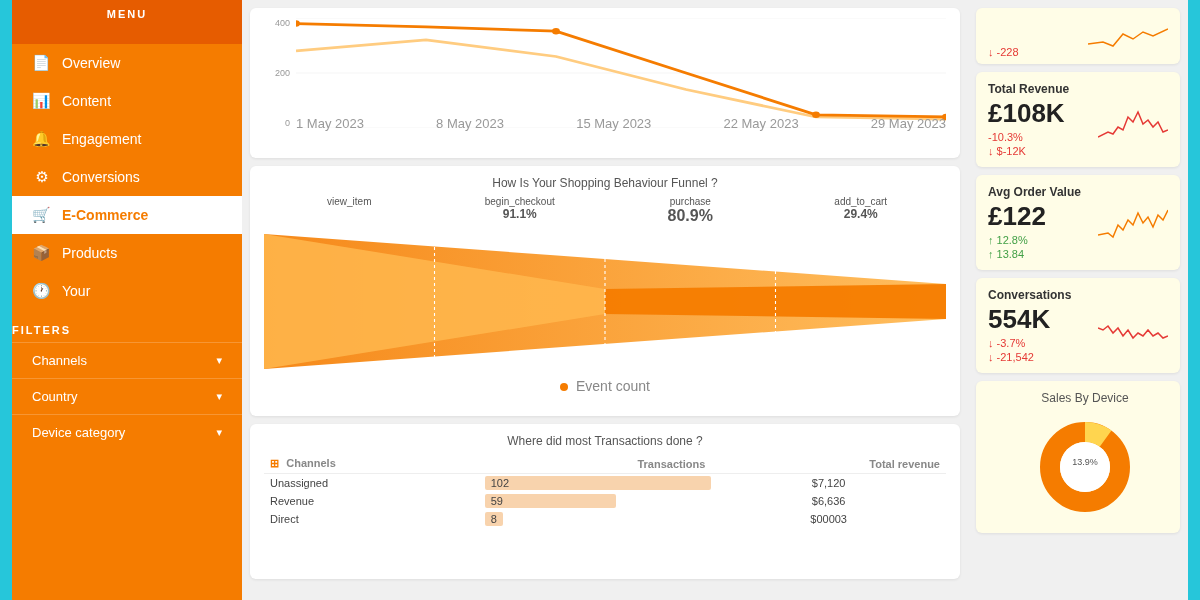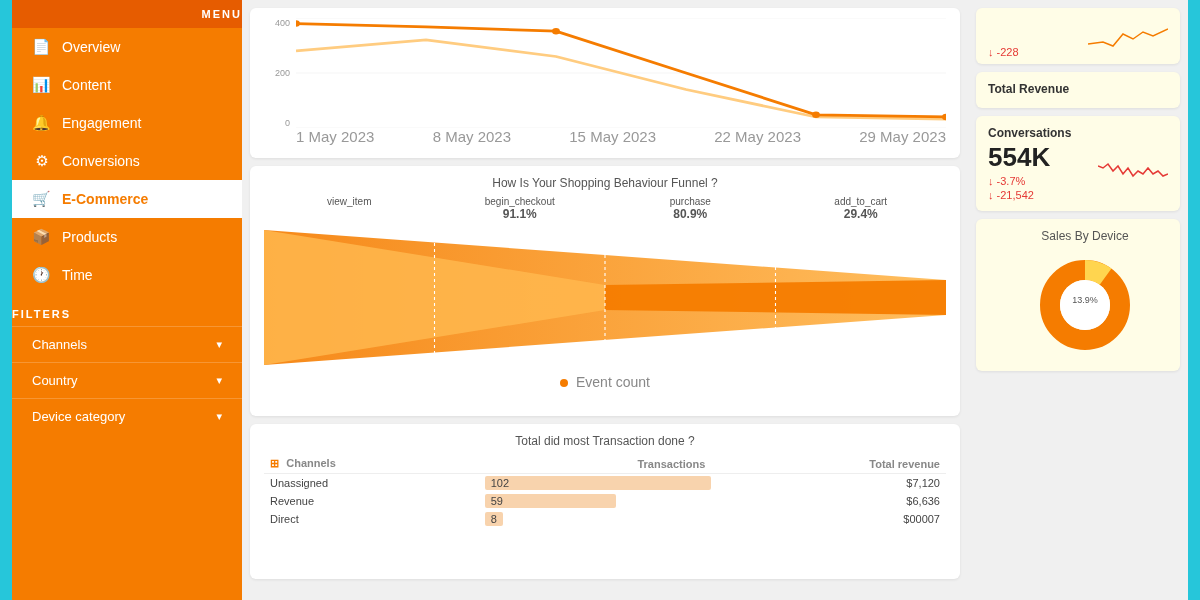--- a/index.html
+++ b/index.html
@@ -9,26 +9,26 @@
     #sidebar {
       width: 230px;
       min-width: 230px;
       background: #f57c00;
       display: flex;
       flex-direction: column;
       height: 600px;
       overflow: hidden;
     }
     .sidebar-menu-title {
-      text-align: right;
+      text-align: center;
       color: #fff;
       font-size: 11px;
       font-weight: 700;
       letter-spacing: 2px;
-      padding: 8px 0 8px;
+      padding: 8px 0 24px;
       background: #e65c00;
     }
     .sidebar-item {
       display: flex;
       align-items: center;
       padding: 10px 20px;
       color: #fff;
       font-size: 14px;
       cursor: pointer;
       gap: 10px;
@@ -141,42 +141,42 @@
       position: absolute;
       left: 32px;
       right: 0;
       top: 0;
       bottom: 20px;
     }
     .chart-x-labels {
       position: absolute;
       left: 32px;
       right: 0;
-      bottom: 3px;
+      bottom: 16px;
       height: 18px;
       display: flex;
       justify-content: space-between;
       align-items: center;
-      font-size: 15px;
+      font-size: 13px;
       color: #999;
     }
     .funnel-legend {
       text-align: center;
       font-size: 14px;
       color: #888;
       margin-top: 4px;
     }
     .funnel-dot { display: inline-block; width: 8px; height: 8px; background: #f57c00; border-radius: 50%; margin-right: 4px; }
 
     
     .tx-table { width: 100%; border-collapse: collapse; font-size: 11px; }
     .tx-table th { text-align: left; color: #888; font-weight: 600; padding: 3px 6px; border-bottom: 1px solid #eee; }
     .tx-table th.right { text-align: right; }
     .tx-table td { padding: 3px 6px; color: #444; }
-    .tx-table td.right { text-align: right; }
+    .tx-table td.right { text-align: center; }
     .tx-bar-cell { position: relative; }
     .tx-bar {
       position: absolute;
       left: 0; top: 2px; bottom: 2px;
       background: #f5c18a;
       border-radius: 2px;
       opacity: 0.7;
     }
     .tx-val { position: relative; z-index: 1; }
 
@@ -238,21 +238,21 @@
   <div class="sidebar-item active">
     <span class="sidebar-icon">🛒</span>
     <span>E-Commerce</span>
   </div>
   <div class="sidebar-item">
     <span class="sidebar-icon">📦</span>
     <span>Products</span>
   </div>
   <div class="sidebar-item">
     <span class="sidebar-icon">🕐</span>
-    <span>Time</span>
+    <span>Your</span>
   </div>
 
   <div class="filters-title">FILTERS</div>
   <div class="filter-item">
     <span>Channels</span>
     <span class="chevron">▾</span>
   </div>
   <div class="filter-item">
     <span>Country</span>
     <span class="chevron">▾</span>
@@ -310,21 +310,21 @@
             <div style="text-align:center; font-size:10px; color:#555; width:25%;">
               <div>view_item</div>
               <div style="font-weight:700; font-size:12px;"></div>
             </div>
             <div style="text-align:center; font-size:10px; color:#555; width:25%;">
               <div>begin_checkout</div>
               <div style="font-weight:700; font-size:12px;">91.1%</div>
             </div>
             <div style="text-align:center; font-size:10px; color:#555; width:25%;">
               <div>purchase</div>
-              <div style="font-weight:700; font-size:12px;">80.9%</div>
+              <div style="font-weight:700; font-size:16px;">80.9%</div>
             </div>
             <div style="text-align:center; font-size:10px; color:#555; width:25%;">
               <div>add_to_cart</div>
               <div style="font-weight:700; font-size:12px;">29.4%</div>
             </div>
           </div>
 
           <div style="height:145px; display:flex; align-items:center; justify-content:center;">
             <svg width="100%" height="145" viewBox="0 0 500 145" preserveAspectRatio="none">
 
@@ -348,21 +348,21 @@
           </div>
 
           <div class="funnel-legend">
             <span class="funnel-dot"></span>
             <span>Event count</span>
           </div>
         </div>
       </div>
 
       <div class="panel" style="height:155px;">
-        <div class="panel-title">Total did most Transaction done ?</div>
+        <div class="panel-title">Where did most Transactions done ?</div>
         <table class="tx-table">
           <thead>
             <tr>
               <th>
                 <span style="color:#f57c00; margin-right:4px;">⊞</span>
                 <span>Channels</span>
               </th>
               <th class="right">Transactions</th>
               <th class="right">Total revenue</th>
             </tr>
@@ -383,21 +383,21 @@
                 <span class="tx-val">59</span>
               </td>
               <td class="right">$6,636</td>
             </tr>
             <tr>
               <td>Direct</td>
               <td class="tx-bar-cell">
                 <div class="tx-bar" style="width:8%;"></div>
                 <span class="tx-val">8</span>
               </td>
-              <td class="right">$00007</td>
+              <td class="right">$00003</td>
             </tr>
           </tbody>
         </table>
       </div>
 
     </div>
 
     <div id="right-panels">
 
       <div class="kpi-card" style="padding:6px 12px;">
@@ -410,22 +410,49 @@
           <div style="width:80px; height:25px;">
             <svg width="80" height="25" viewBox="0 0 80 25">
               <polyline points="0,20 15,18 25,22 35,10 45,15 55,8 65,12 80,5" fill="none" stroke="#f57c00" stroke-width="1.5"></polyline>
             </svg>
           </div>
         </div>
       </div>
 
       <div class="kpi-card">
         <div class="kpi-title">Total Revenue</div>
-      </div>
-
+        <div style="display:flex; justify-content:space-between; align-items:flex-start;">
+          <div>
+            <div class="kpi-value">£108K</div>
+            <div class="kpi-change down">-10.3%</div>
+            <div class="kpi-change down">↓ $-12K</div>
+          </div>
+          <div style="width:70px; height:40px; margin-top:4px;">
+            <svg width="70" height="40" viewBox="0 0 70 40">
+              <polyline points="0,35 10,30 15,32 20,25 25,28 30,15 35,20 40,10 45,22 50,18 55,25 60,20 65,30 70,28" fill="none" stroke="#e53935" stroke-width="1.5"></polyline>
+            </svg>
+          </div>
+        </div>
+      </div>
+
+      <div class="kpi-card">
+        <div class="kpi-title">Avg Order Value</div>
+        <div style="display:flex; justify-content:space-between; align-items:flex-start;">
+          <div>
+            <div class="kpi-value">£122</div>
+            <div class="kpi-change up">↑ 12.8%</div>
+            <div class="kpi-change up">↑ 13.84</div>
+          </div>
+          <div style="width:70px; height:40px; margin-top:4px;">
+            <svg width="70" height="40" viewBox="0 0 70 40">
+              <polyline points="0,30 10,28 15,32 20,20 25,25 30,15 35,20 40,8 45,18 50,12 55,22 60,10 65,15 70,5" fill="none" stroke="#f57c00" stroke-width="1.5"></polyline>
+            </svg>
+          </div>
+        </div>
+      </div>
 
       <div class="kpi-card">
         <div class="kpi-title">Conversations</div>
         <div style="display:flex; justify-content:space-between; align-items:flex-start;gap:41px;">
           <div>
             <div class="kpi-value">554K</div>
             <div class="kpi-change down">↓ -3.7%</div>
             <div class="kpi-change down">↓ -21,542</div>
           </div>
           <div style="width:70px; height:40px; margin-top:4px;">

